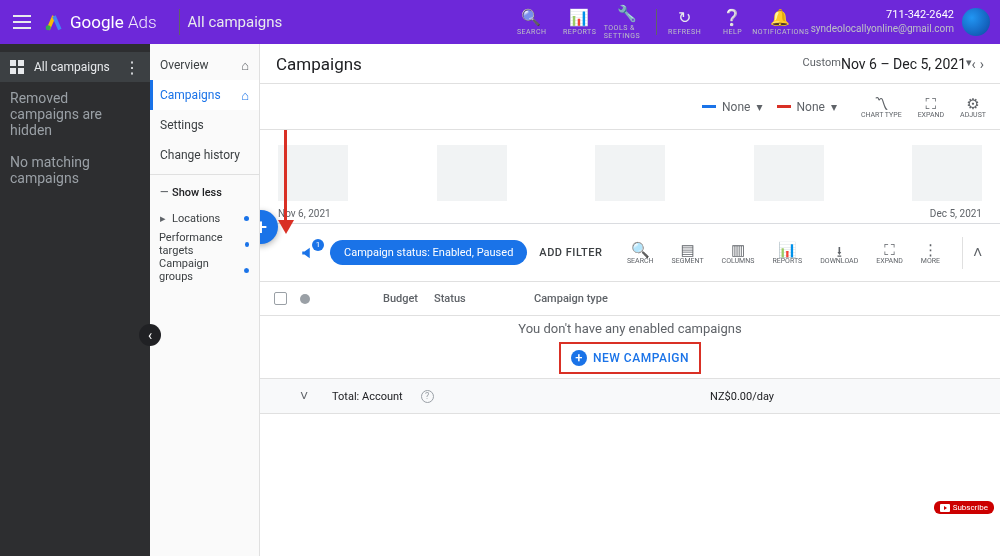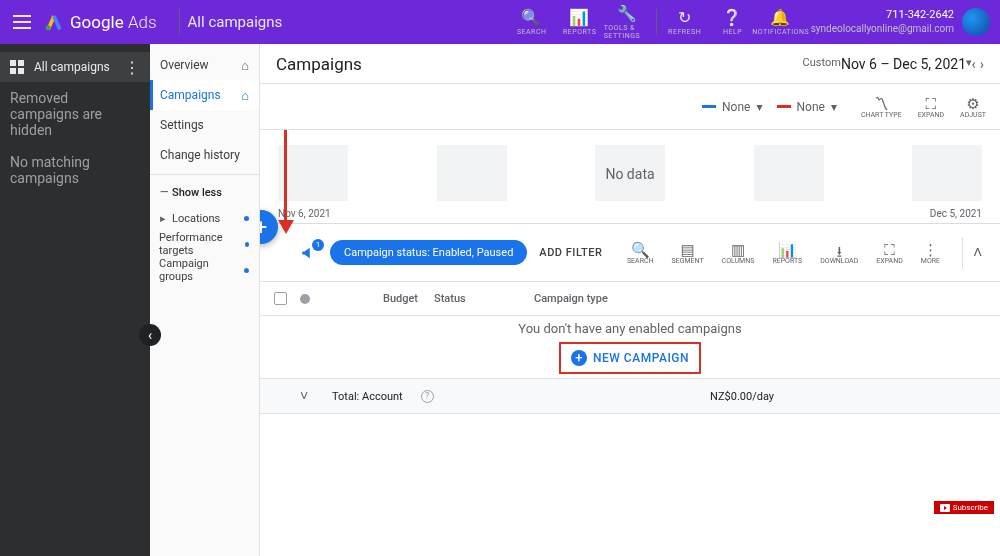--- a/index.html
+++ b/index.html
@@ -101,21 +101,21 @@
   .total-row .exp { font-size:14px; color:#5f6368; }
   .total-row .lbl { display:flex; align-items:center; gap:18px; }
   .total-row .help { width:13px; height:13px; border:1px solid #9aa0a6; border-radius:50%; display:flex; align-items:center; justify-content:center; font-size:9px; color:#9aa0a6; }
 
   
   .arrow-annot { position:absolute; left:278px; top:130px; pointer-events:none; }
   .arrow-annot .shaft { width:3px; height:90px; background:#d93025; margin-left:6px; }
   .arrow-annot .head { width:0; height:0; border-left:8px solid transparent; border-right:8px solid transparent; border-top:14px solid #d93025; }
 
   
-  .yt-sub { position:absolute; right:6px; bottom:42px; background:#cc0000; color:#fff; font-size:8px; padding:2px 6px; border-radius:0; display:flex; align-items:center; gap:3px; }
+  .yt-sub { position:absolute; right:6px; bottom:42px; background:#cc0000; color:#fff; font-size:8px; padding:2px 6px; border-radius:6px; display:flex; align-items:center; gap:3px; }
 
   svg { display:block; }
 </style>
 </head>
 <body>
 
 <div class="top-header">
   <div class="hamburger">
     <svg width="18" height="14" viewBox="0 0 18 14">
         <path d="M0 0h18v2H0zM0 6h18v2H0zM0 12h18v2H0z" fill="#e8eaed"></path>
@@ -261,21 +261,20 @@
     </div>
 
     <div class="chart-area">
       <div class="chart-bars">
         <div class="bar"></div>
         <div class="bar"></div>
         <div class="bar"></div>
         <div class="bar"></div>
         <div class="bar"></div>
       </div>
-      <div class="chart-nodata">No data</div>
       <div class="chart-dates">
         <span>Nov 6, 2021</span>
         <span>Dec 5, 2021</span>
       </div>
     </div>
 
     <div class="toolbar">
       <div class="fab">
           <span>+</span>
         </div>

